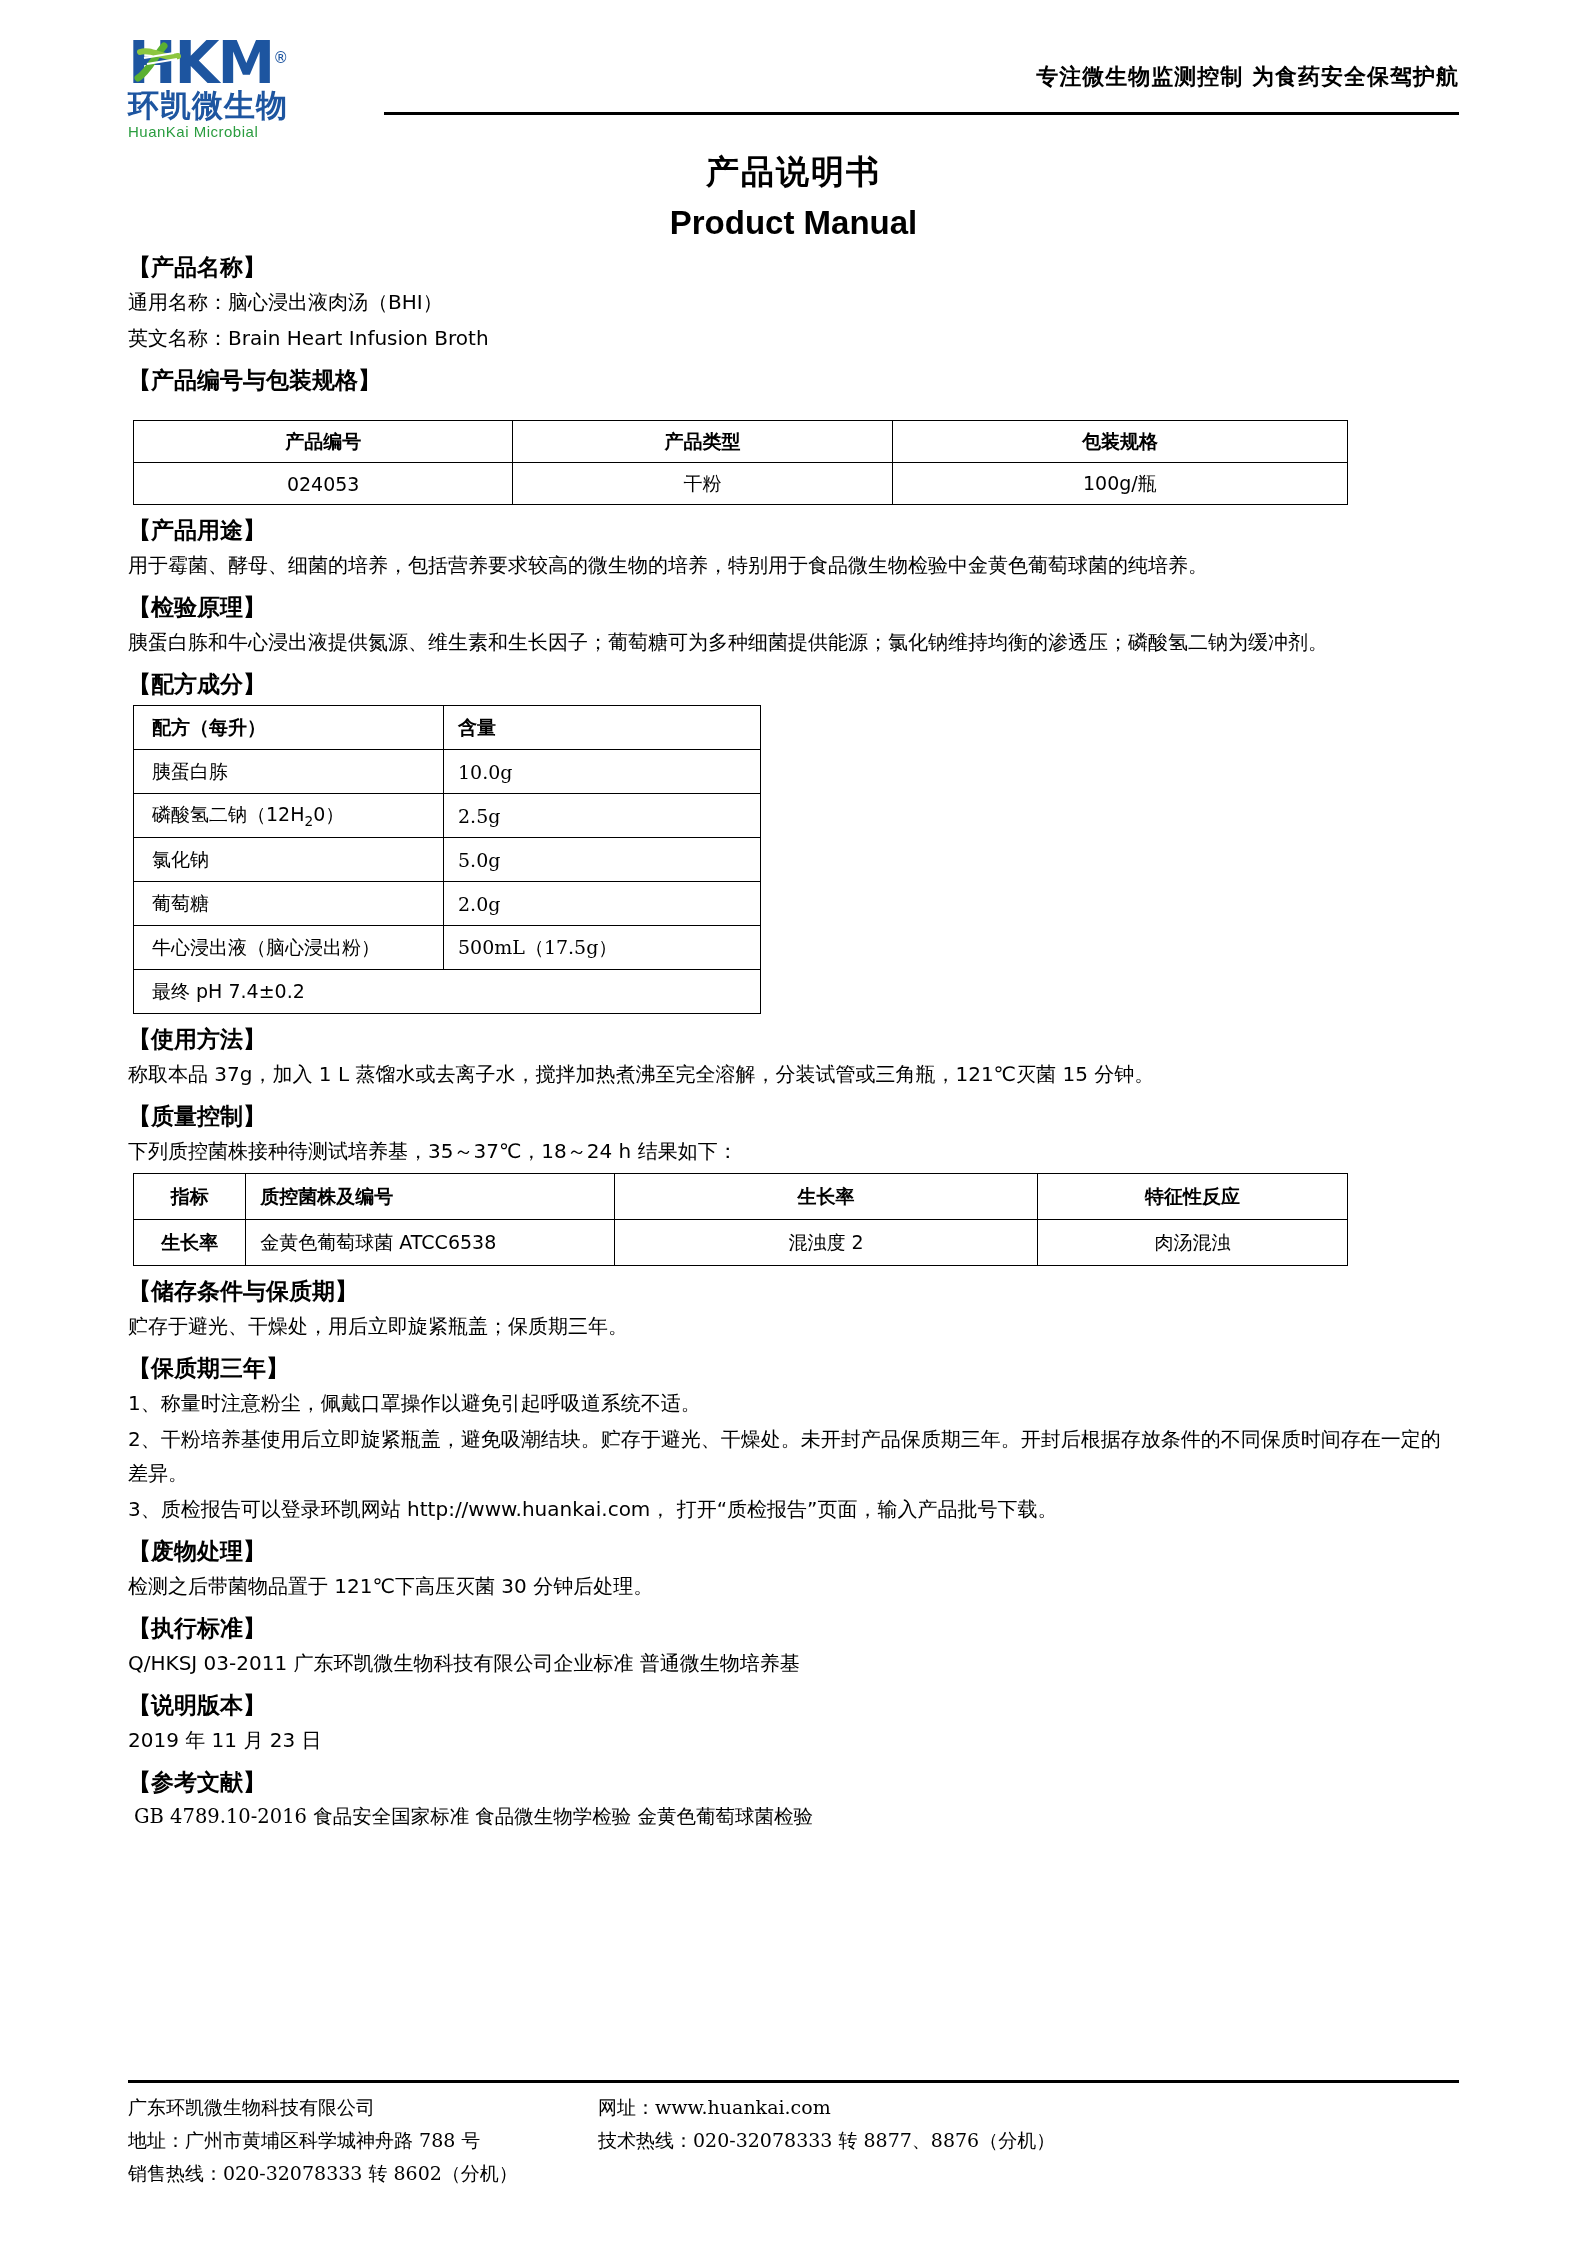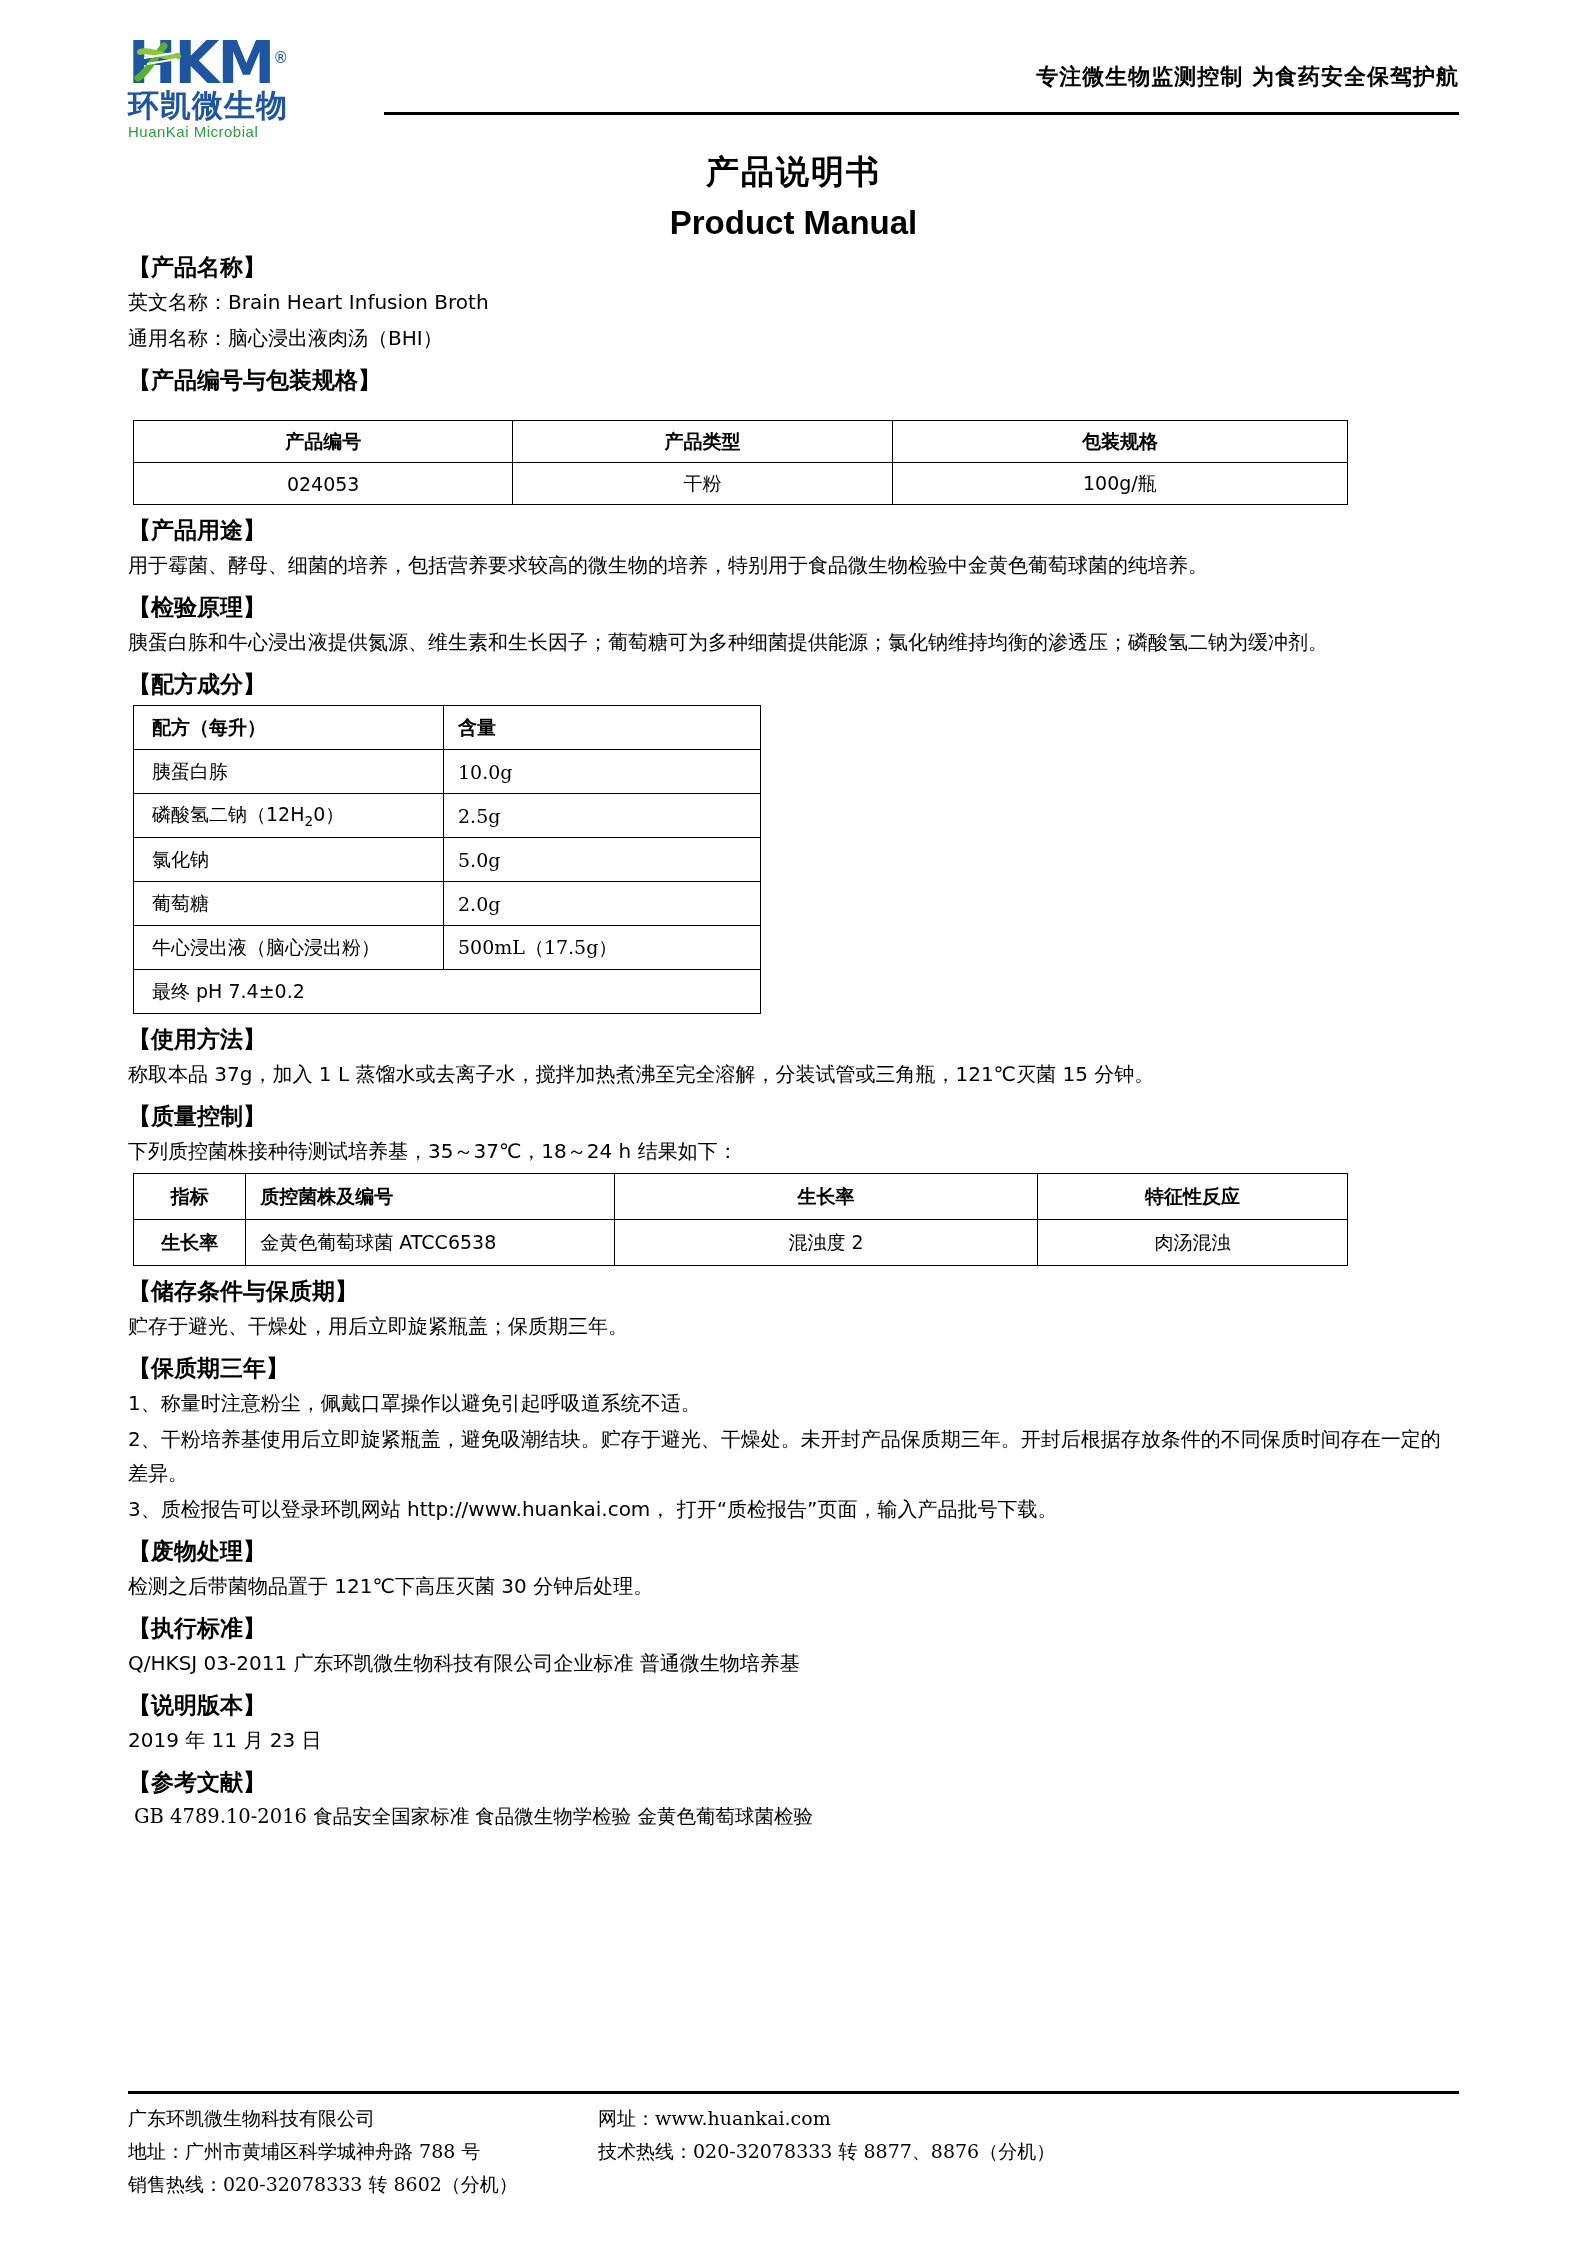--- a/index.html
+++ b/index.html
@@ -218,21 +218,21 @@
   .tbl-qc td.lbl { font-weight: bold; width: 105px; }
   .tbl-qc td.strain, .tbl-qc th.strain { text-align: left; padding-left: 14px; width: 345px; }
   .tbl-qc .cgrow { width: 395px; }
   .tbl-qc .crxn { width: 290px; }
 
   
   .footer {
     position: absolute;
     left: 128px;
     right: 128px;
-    bottom: 44px;
+    bottom: 55px;
     margin-top: 48px;
   }
   .footer-rule {
     border-top: 3px solid #000;
     margin-bottom: 8px;
   }
   .footer-grid {
     display: flex;
   }
   .footer-col-left { width: 470px; }
@@ -264,22 +264,22 @@
       <div class="logo-en">HuanKai Microbial</div>
     </div>
     <div class="tagline">专注微生物监测控制   为食药安全保驾护航</div>
     <div class="header-rule"></div>
   </div>
 
   <div class="doc-title">产品说明书</div>
   <div class="doc-subtitle">Product Manual</div>
 
   <div class="sec-head">【产品名称】</div>
+  <div class="body-line">通用名称：脑心浸出液肉汤（BHI）</div>
   <div class="body-line">英文名称：Brain Heart Infusion Broth</div>
-  <div class="body-line">通用名称：脑心浸出液肉汤（BHI）</div>
 
   <div class="sec-head">【产品编号与包装规格】</div>
   <table class="tbl-prodcode">
     <tbody>
         <tr>
       <th class="c1">产品编号</th>
       <th class="c2">产品类型</th>
       <th class="c3">包装规格</th>
     </tr>
     <tr>

